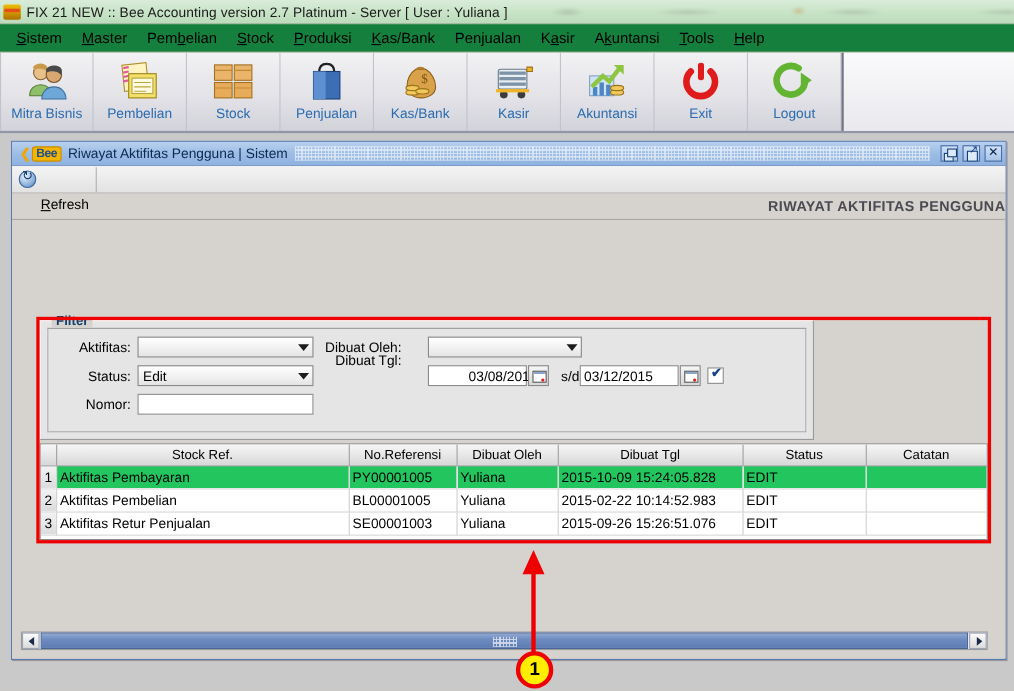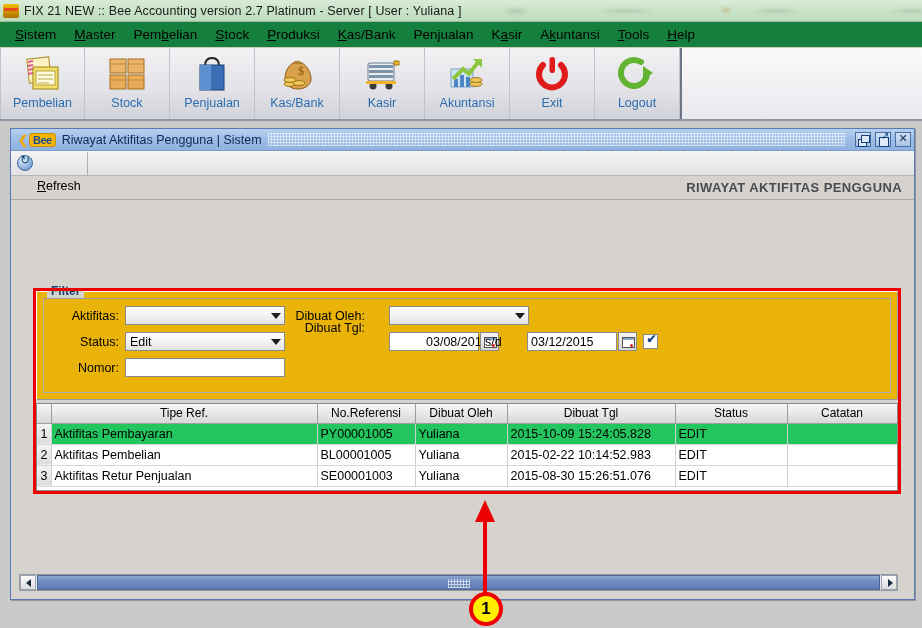--- a/index.html
+++ b/index.html
@@ -150,39 +150,39 @@
     border:1px solid #3a6698; position:relative;
   }
   .refresh-ico:after{
     content:"↻"; position:absolute; left:0; top:-3px; width:14px; text-align:center;
     font-size:12px; color:#14406f;
   }
 
   
   #page-head {
     height: 24px; background:#d6d3ce; display:flex; align-items:center;
-    justify-content:flex-end; padding-right: 12px;
+    justify-content:flex-end; 
     border-bottom: 1px solid #a9a9a9;
   }
   #page-head .t {
     font-size: 13px; font-weight: bold; color:#4a4a52; letter-spacing:.4px;
   }
 
   
   #mdi-body { position:relative; height: 398px; background:#d6d3ce; }
 
   
   #redbox {
     position:absolute; left:22px; top:88px; width:868px; height:206px;
     border: 3px solid #ee0000; pointer-events:none; z-index: 5;
   }
 
   #filter-area {
-    position:absolute; left:25px; top:91px; width:862px; height:109px;
-    background:#eab308;
+    position:absolute; left:25px; top:91px; width:704px; height:109px;
+    background:#e5e5e5;
     border:1px solid #ffffff;
     border-top-color:#ffffff; border-left-color:#ffffff;
     border-right-color:#9a9a9a; border-bottom-color:#9a9a9a;
   }
   .grp-legend {
     position:absolute; left:10px; top:-8px; background:#d6d3ce;
     padding:0 4px; font-size:12px; color:#14406f; font-weight:bold;
   }
   .grp-inner {
     position:absolute; left:6px; top:6px; right:6px; bottom:6px;
@@ -328,20 +328,33 @@
   <div class="menu-item"><u>K</u>as/Bank</div>
   <div class="menu-item">Pen<u>j</u>ualan</div>
   <div class="menu-item">K<u>a</u>sir</div>
   <div class="menu-item">A<u>k</u>untansi</div>
   <div class="menu-item"><u>T</u>ools</div>
   <div class="menu-item"><u>H</u>elp</div>
 </div>
 
 <div id="toolbar">
 
+  <div class="tb-btn">
+    <span class="tb-ico">
+      <svg width="44" height="42" viewBox="0 0 44 42">
+        <circle cx="16" cy="13" r="6.5" fill="#e8c08a" stroke="#8a6030"></circle>
+        <path d="M6 34c0-7 5-10 10-10s10 3 10 10z" fill="#8fbf6a" stroke="#547a33"></path>
+        <path d="M9 8c2-4 11-5 13 0 1 3-1 4-1 4-1-3-9-3-11-1z" fill="#c99a4e"></path>
+        <circle cx="28" cy="15" r="7" fill="#d9a870" stroke="#7a5527"></circle>
+        <path d="M17 37c0-7 5-11 11-11s11 4 11 11z" fill="#6ea8d8" stroke="#3c6e9e"></path>
+        <path d="M21 10c2-4 12-5 14 0 1 3-1 5-1 5-2-4-10-4-13-2z" fill="#4a4a4a"></path>
+      </svg>
+    </span>
+    <span class="tb-lbl">Mitra Bisnis</span>
+  </div>
 
   <div class="tb-btn">
     <span class="tb-ico">
       <svg width="44" height="42" viewBox="0 0 44 42">
         <rect x="7" y="5" width="22" height="24" fill="#fff3c4" stroke="#b08e2a" transform="rotate(-6 18 17)"></rect>
         <g stroke="#e05a9a" stroke-width="2">
           <line x1="7" y1="9" x2="12" y2="8"></line>
             <line x1="7" y1="13" x2="12" y2="12"></line>
           <line x1="7" y1="17" x2="12" y2="16"></line>
             <line x1="7" y1="21" x2="12" y2="20"></line>
@@ -519,21 +532,21 @@
         <span class="arrow"></span>
       </div>
 
       <span class="f-label" style="left:228px; top:29px; width:100px;">Dibuat Tgl:</span>
       <div class="txtbox" style="left:352px; top:40px; width:90px;padding-left:36px;">
         <span>03/08/2015</span>
       </div>
       <div class="datebtn" style="left:443px; top:40px;">
         <span class="dot"></span>
       </div>
-      <span class="sd" style="left:448px; top:43px;">s/d</span>
+      <span class="sd" style="left:473px; top:43px;">s/d</span>
       <div class="txtbox" style="left:490px; top:40px; width:90px;">
         <span>03/12/2015</span>
       </div>
       <div class="datebtn" style="left:581px; top:40px;">
         <span class="dot"></span>
       </div>
       <div class="chk" style="left:606px; top:42px;"></div>
     </div>
 
     <div id="grid">
@@ -543,21 +556,21 @@
             <col style="width:266px">
             <col style="width:98px">
           <col style="width:92px">
             <col style="width:168px">
             <col style="width:112px">
             <col style="width:110px">
         </colgroup>
         <thead>
           <tr>
             <th class="rownum"></th>
-            <th>Tipe Ref.</th>
+            <th>Stock Ref.</th>
             <th>No.Referensi</th>
             <th>Dibuat Oleh</th>
             <th>Dibuat Tgl</th>
             <th>Status</th>
             <th>Catatan</th>
           </tr>
         </thead>
         <tbody>
           <tr class="sel">
             <td class="rownum">1</td>
@@ -575,21 +588,21 @@
             <td>Yuliana</td>
             <td>2015-02-22 10:14:52.983</td>
             <td>EDIT</td>
             <td></td>
           </tr>
           <tr>
             <td class="rownum">3</td>
             <td>Aktifitas Retur Penjualan</td>
             <td>SE00001003</td>
             <td>Yuliana</td>
-            <td>2015-08-30 15:26:51.076</td>
+            <td>2015-09-26 15:26:51.076</td>
             <td>EDIT</td>
             <td></td>
           </tr>
         </tbody>
       </table>
     </div>
 
     <div id="anno">
       <span class="head"></span>
       <span class="shaft"></span>

